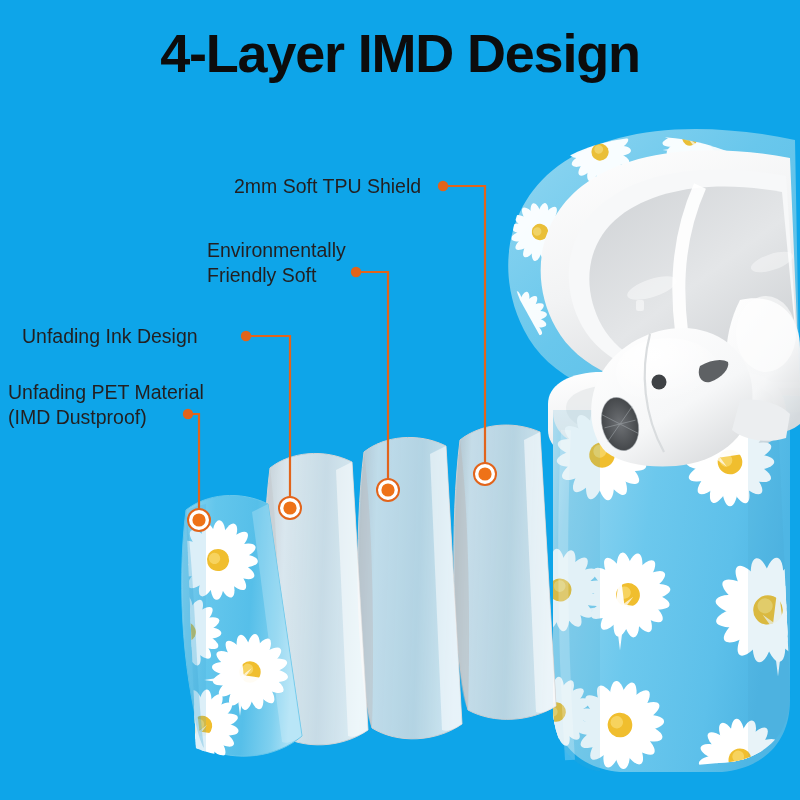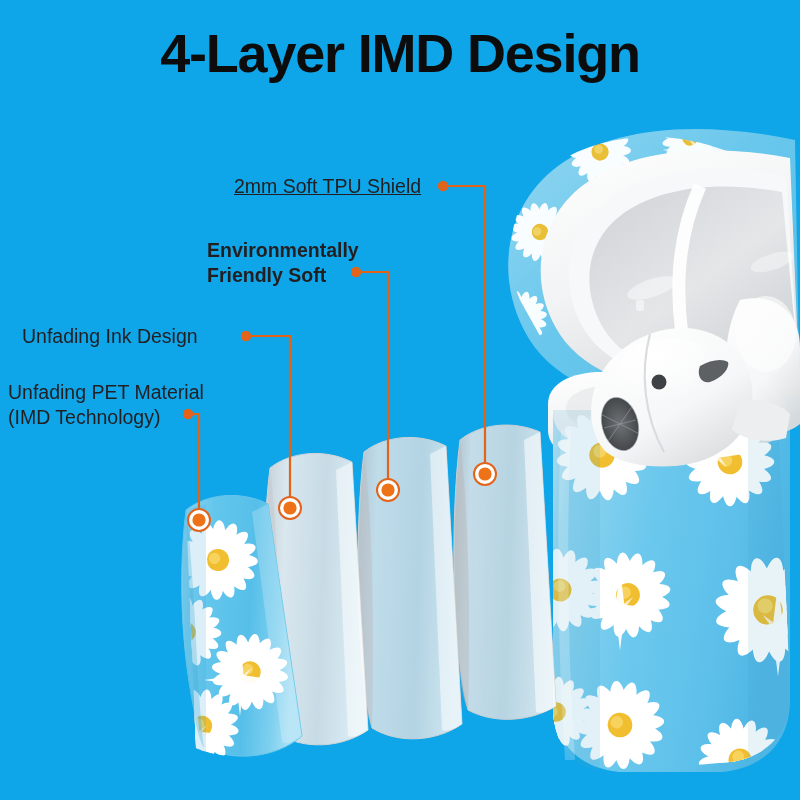--- a/index.html
+++ b/index.html
@@ -354,21 +354,21 @@
         <circle cx="290" cy="508" r="6.6" fill="#EE7218"></circle>
       </g>
       <g>
         <circle cx="199" cy="520" r="11" fill="#ffffff"></circle>
         <circle cx="199" cy="520" r="11" fill="none" stroke="#E2641B" stroke-width="2"></circle>
         <circle cx="199" cy="520" r="6.6" fill="#EE7218"></circle>
       </g>
     </g>
   </svg>
 
-  <div class="callout-label" style="left:234px; top:174px;text-decoration:underline;">2mm Soft TPU Shield</div>
-
-  <div class="callout-label" style="left:207px; top:238px;font-weight:bold;"><span>Environmentally</span><br><span>Friendly Soft</span></div>
+  <div class="callout-label" style="left:234px; top:174px;">2mm Soft TPU Shield</div>
+
+  <div class="callout-label" style="left:207px; top:238px;"><span>Environmentally</span><br><span>Friendly Soft</span></div>
 
   <div class="callout-label" style="left:22px; top:324px;">Unfading Ink Design</div>
 
-  <div class="callout-label" style="left:8px; top:380px;"><span>Unfading PET Material</span><br><span>(IMD Technology)</span></div>
+  <div class="callout-label" style="left:8px; top:380px;"><span>Unfading PET Material</span><br><span>(IMD Dustproof)</span></div>
 
 </div>
 
 </body></html>

